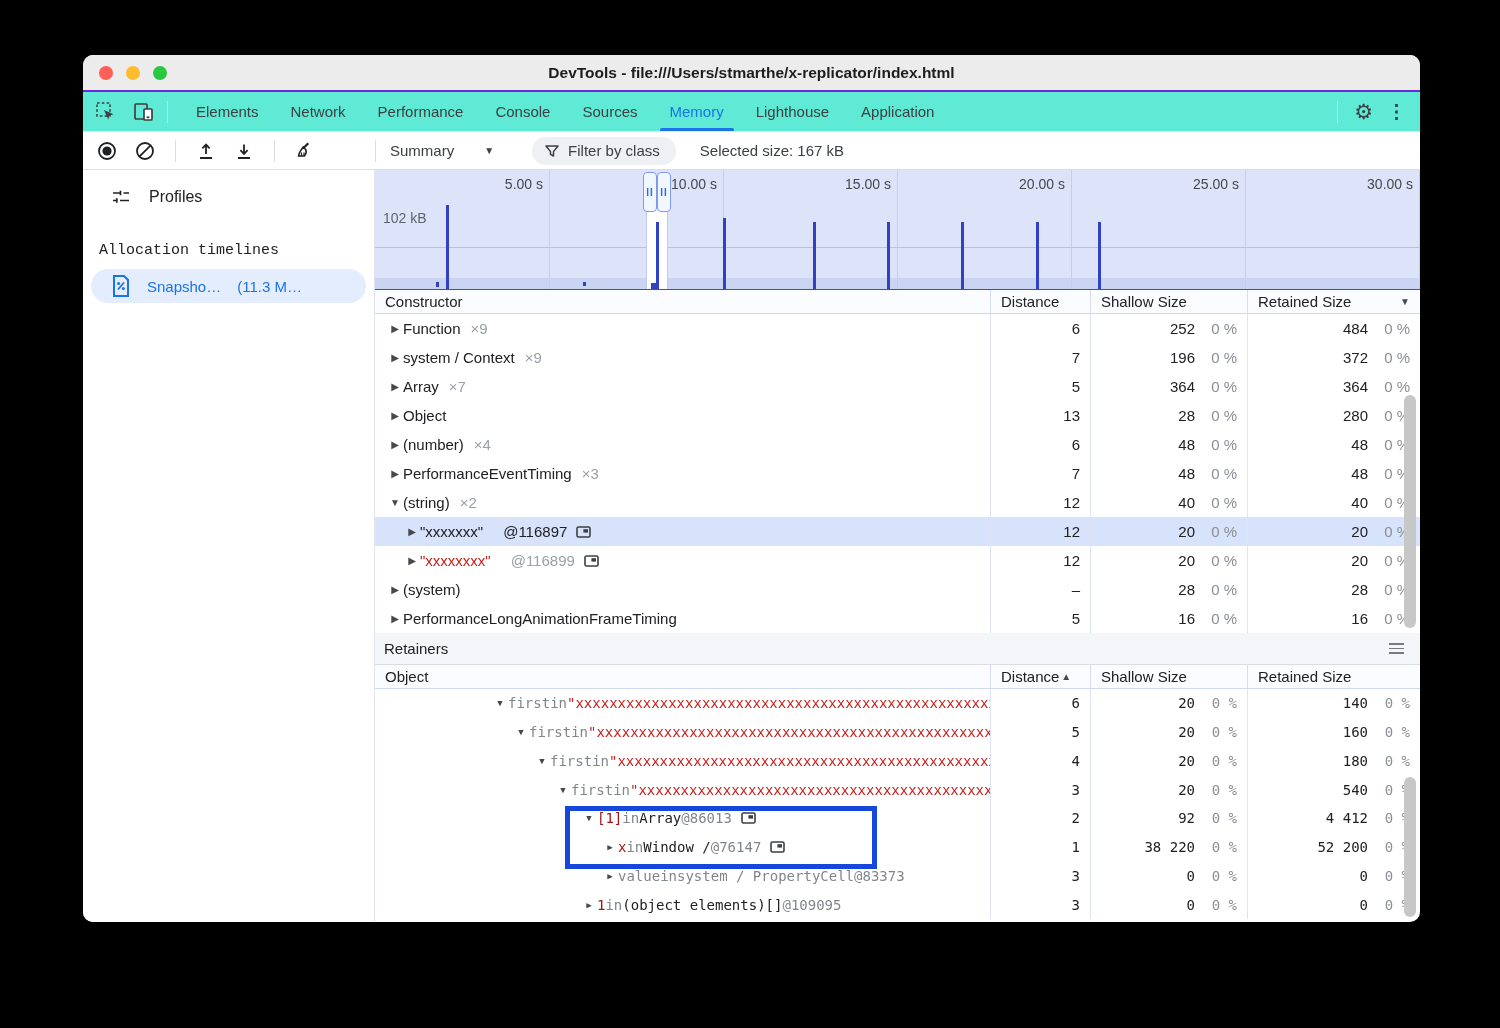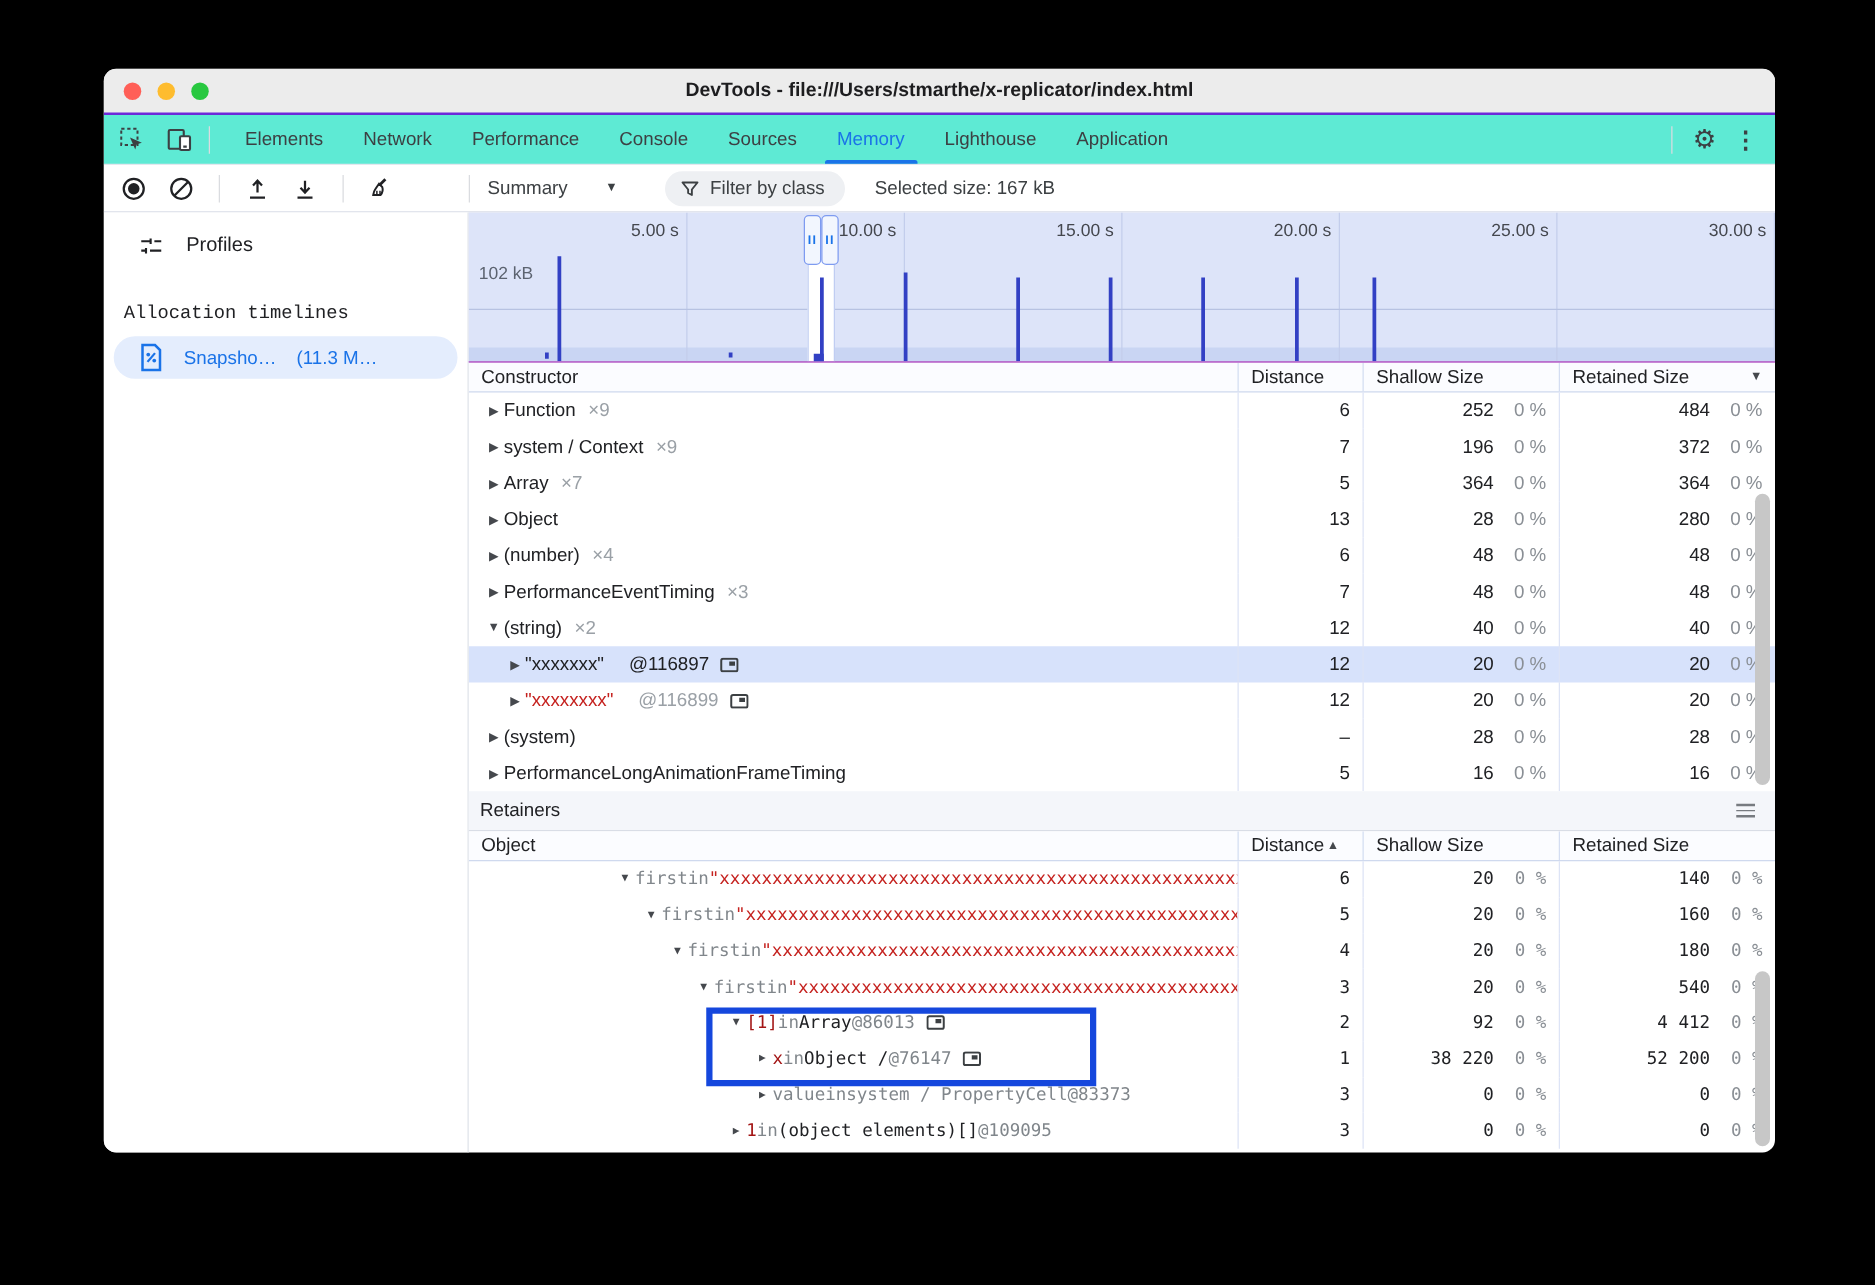--- a/index.html
+++ b/index.html
@@ -566,21 +566,21 @@
                 <div class="valcell">
                   <span class="v">4 412</span>
                   <span class="pct">0 %</span>
                 </div>
               </div>
               <div class="row rrow grid">
                 <div class="namecell" style="padding-left: 227px;">
                   <span class="exp">▶</span>
                   <span class="mi">x</span>
                   <span class="mg"> in </span>
-                  <span class="mb">Object /</span>
+                  <span class="mb">Window /</span>
                   <span class="mg">  @76147</span>
                   <svg class="reveal" width="15" height="12" viewBox="0 0 15 12">
                     <rect x="1" y="1" width="13" height="10" rx="1.5" fill="none" stroke="#3c4043" stroke-width="1.6"></rect>
                     <rect x="7.4" y="3.2" width="4.6" height="3.4" fill="#3c4043"></rect>
                   </svg>
                 </div>
                 <div class="numcell">1</div>
                 <div class="valcell">
                   <span class="v">38 220</span>
                   <span class="pct">0 %</span>

